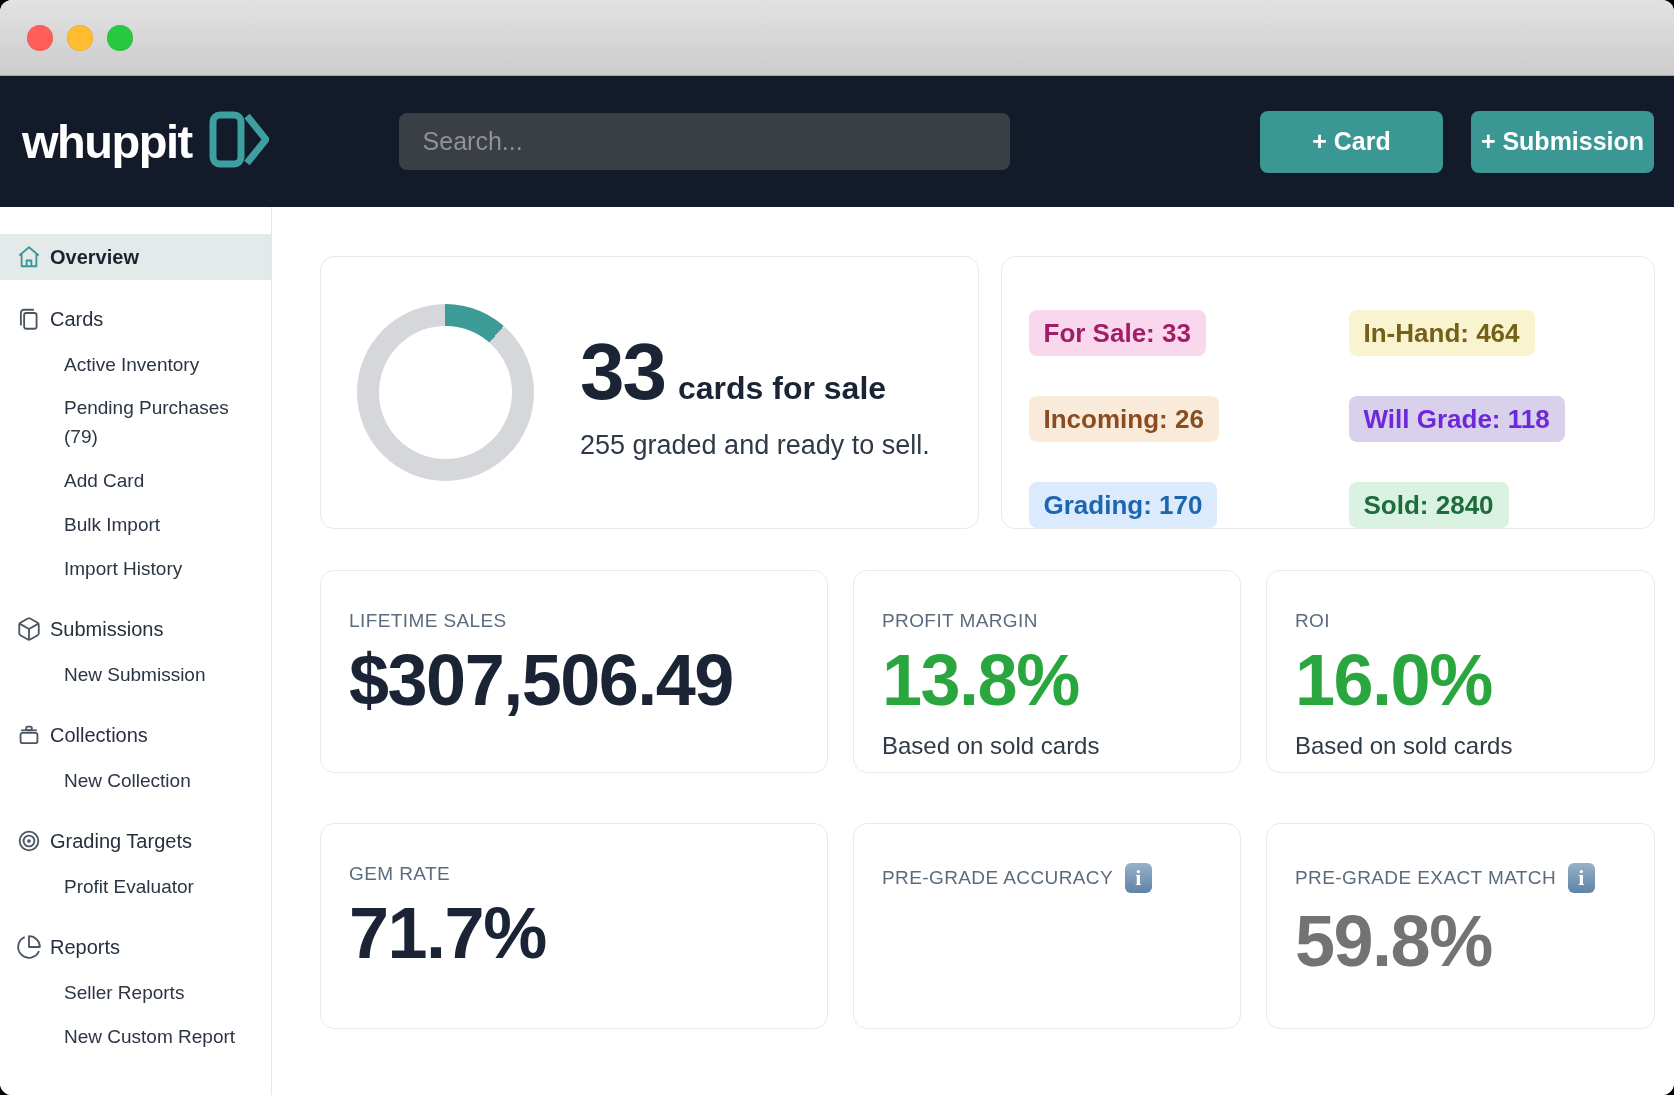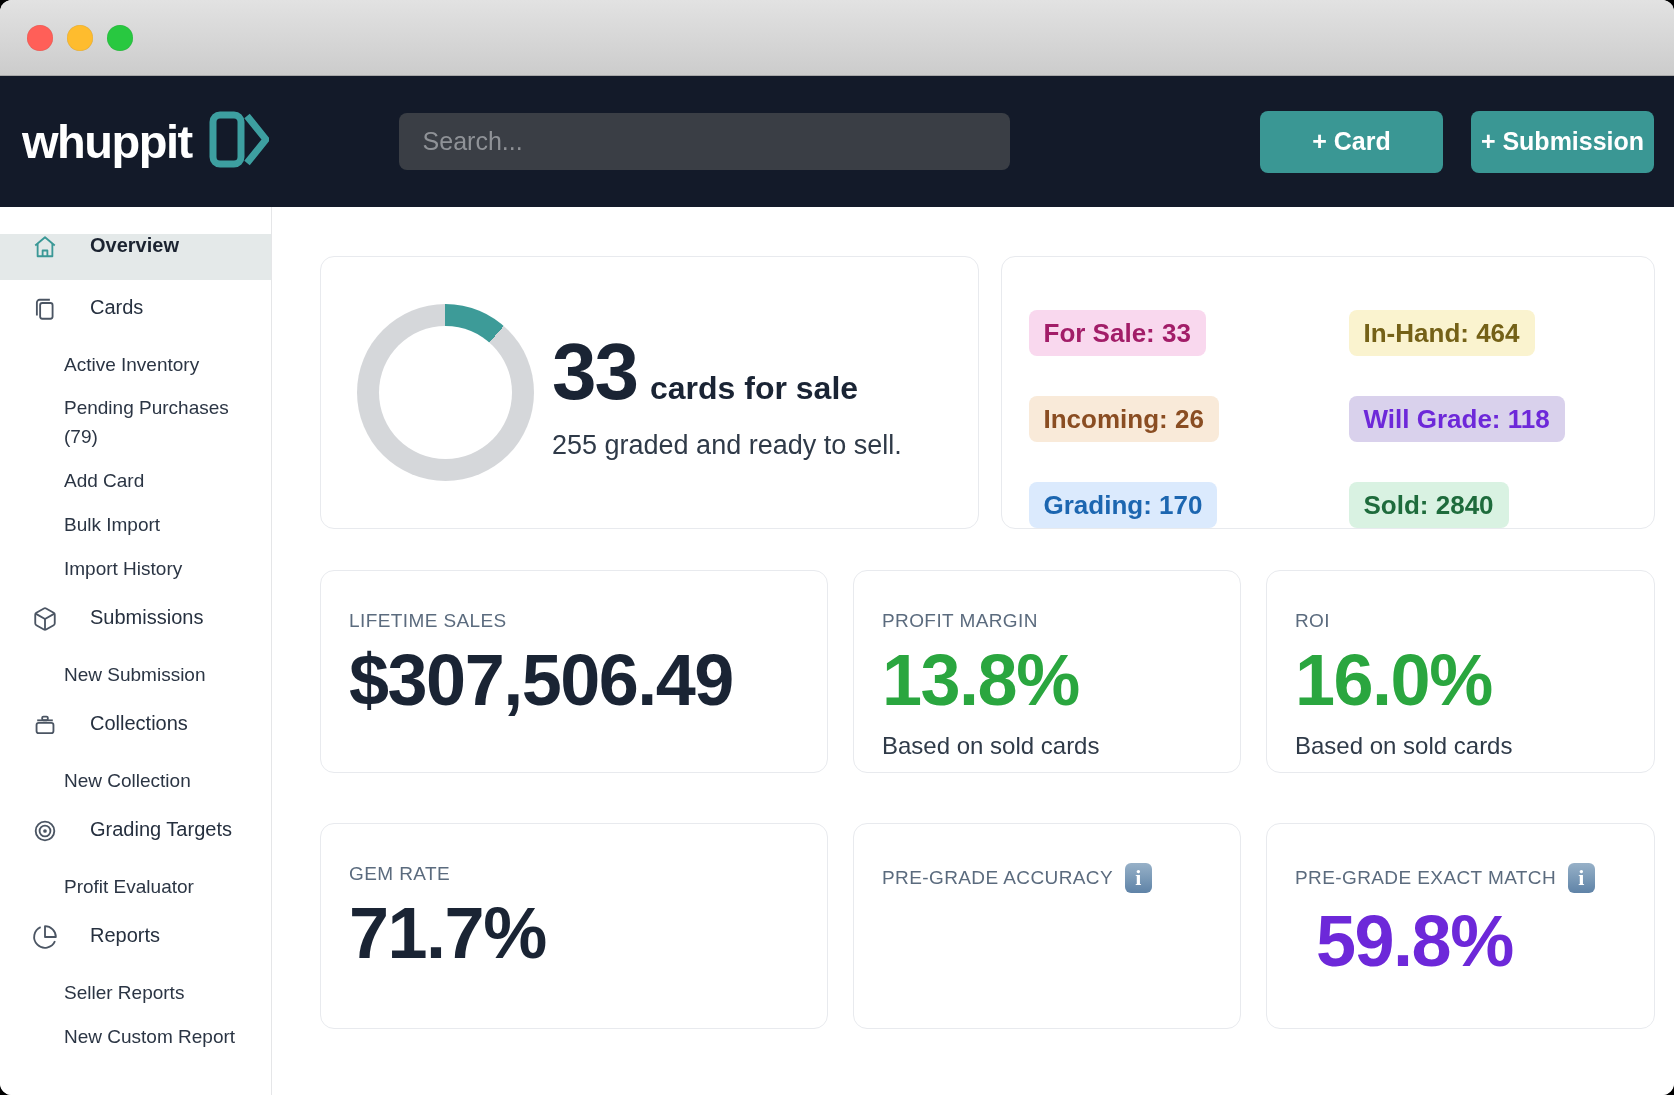--- a/index.html
+++ b/index.html
@@ -20,37 +20,37 @@
   .search{margin-left:130px;flex:none;width:563px;height:57px;background:#3a3e45;border:none;border-radius:8px;color:#d2d4d7;font-size:25px;padding:0 24px;outline:none;}
   .search::placeholder{color:#8f9297;}
   .hbtns{margin-left:auto;display:flex;gap:28px;}
   .hbtn{width:183px;height:62px;border:none;border-radius:8px;background:#3a9794;color:#fff;font-size:25px;font-weight:700;font-family:inherit;display:flex;align-items:center;justify-content:center;cursor:pointer;}
 
   
   .shell{flex:1;display:flex;min-height:0;}
   .sidebar{width:272px;flex:none;background:#fff;border-right:1px solid #e5e6e8;padding-top:27px;box-sizing:border-box;overflow:hidden;}
   .nav-section{margin-top:16px;}
   .nav-section:first-child{margin-top:0;}
-  .nav-row{height:46px;display:flex;padding-left:32px;gap:32px;color:#26303f;font-size:20px;font-weight:500;cursor:pointer;}
+  .nav-row{height:46px;display:flex;align-items:center;padding-left:16px;gap:8px;color:#26303f;font-size:20px;font-weight:500;cursor:pointer;}
   .nav-row.active{background:#e4e9e9;font-weight:700;color:#1b2330;}
   .nav-icon{width:26px;height:26px;flex:none;display:flex;align-items:center;justify-content:center;color:#4b5563;}
   .nav-row.active .nav-icon{color:#3a9896;}
   .nav-icon svg{width:26px;height:26px;display:block;}
   .nav-sub{min-height:44px;box-sizing:border-box;display:flex;align-items:center;padding:7px 34px 7px 64px;color:#2b3544;font-size:19px;line-height:29px;cursor:pointer;}
 
   
   .main{flex:1;background:#fff;padding:49px 19px 0 48px;box-sizing:border-box;overflow:hidden;}
   .card{background:#fff;border:1px solid #e8eaee;border-radius:14px;box-sizing:border-box;}
   .top-grid{display:grid;grid-template-columns:658fr 654fr;gap:22px;height:265px;margin-bottom:49px;}
 
   
   .donut-card{display:flex;align-items:center;padding-left:36px;}
   .donut{width:177px;height:177px;border-radius:50%;position:relative;flex:none;}
   .donut::after{content:"";position:absolute;inset:22px;background:#fff;border-radius:50%;}
-  .donut-text{margin-left:18px;margin-top:10px;}
+  .donut-text{margin-left:46px;margin-top:10px;}
   .donut-headline{display:flex;align-items:baseline;gap:13px;}
   .donut-big{font-size:80px;font-weight:800;line-height:.95;color:#1a2434;letter-spacing:-2px;}
   .donut-big-label{font-size:32px;font-weight:700;color:#1a2434;}
   .donut-sub{font-size:27px;color:#2f3a48;margin-top:20px;}
 
   
   .badges-card{padding:53px 20px 0 27px;display:grid;grid-template-columns:320px auto;row-gap:40px;align-content:start;justify-items:start;}
   .badge{height:46px;display:inline-flex;align-items:center;padding:0 15px;border-radius:8px;font-size:26px;font-weight:700;white-space:nowrap;cursor:pointer;}
 
   
@@ -231,19 +231,19 @@
             <div class="stat-label">
               <span>PRE-GRADE ACCURACY</span>
               <span class="info-chip">i</span>
             </div>
           </section>
           <section class="card stat-card">
             <div class="stat-label">
               <span>PRE-GRADE EXACT MATCH</span>
               <span class="info-chip">i</span>
             </div>
-            <div class="stat-value" style="color: #6d28d9; margin-left: 21px;">59.8%</div>
+            <div class="stat-value" style="color: #737373;">59.8%</div>
           </section>
         </div>
 
     </main>
   </div>
 </div>
 
 </body></html>

